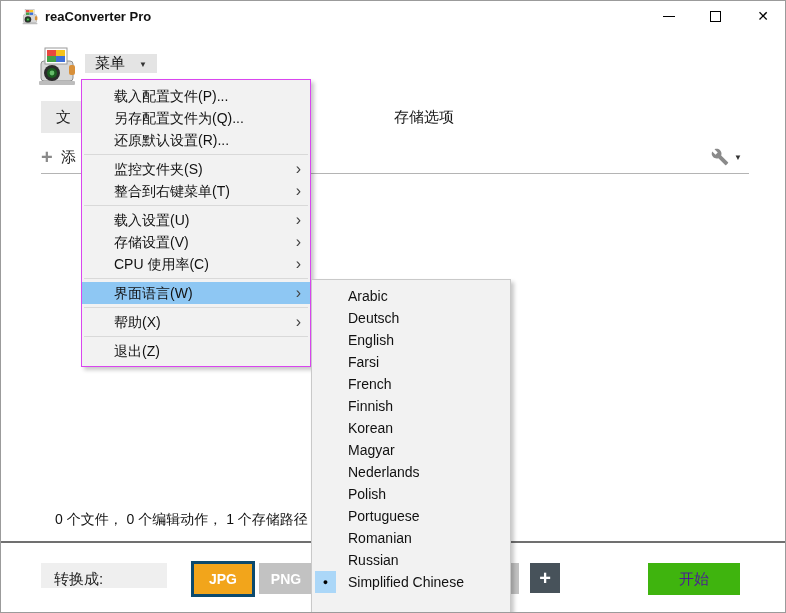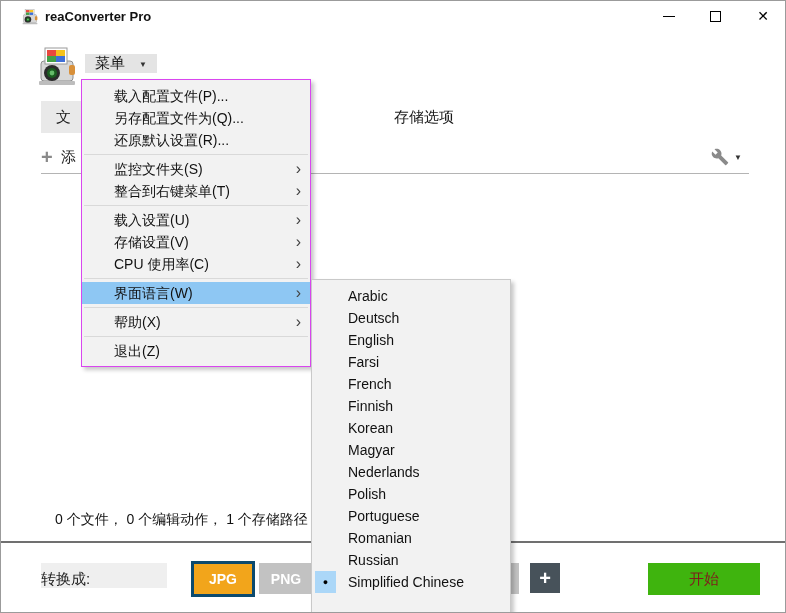--- a/index.html
+++ b/index.html
@@ -47,36 +47,36 @@
   .wrench-group { position:absolute; left:710px; top:147px; display:flex; align-items:center; gap:5px; }
   .wrench-group svg { width:18px; height:18px; fill:#8a8a8a; }
   .wrench-group .arrow { font-size:8px; color:#333; }
 
   
   .status-text { position:absolute; left:54px; top:510px; font-size:14px; color:#111; }
   .footer-divider { position:absolute; left:0; top:540px; width:786px; height:2px; background:#707070; }
 
   .convert-label {
     position:absolute; left:40px; top:562px; width:126px; height:25px;
-    background:#efefef; font-size:15px; color:#222; line-height:31px; 
+    background:#efefef; font-size:15px; color:#222; line-height:31px; padding-left:13px;
   }
   .fmt-btn {
     position:absolute; top:562px; height:31px; display:flex; align-items:center; justify-content:center;
     font-size:14px; font-weight:bold; color:#ffffff;
   }
   .fmt-jpg { left:190px; width:64px; top:560px; height:36px; background:#f2a51b; border:3px solid #0c4a6e; }
   .fmt-png { left:258px; width:54px; background:#c2c2c2; }
   .fmt-partial { left:462px; width:56px; background:#c2c2c2; z-index:3; }
   .plus-btn {
     position:absolute; left:529px; top:562px; width:30px; height:30px; background:#47525a;
     color:#fff; font-size:20px; font-weight:bold; display:flex; align-items:center; justify-content:center; z-index:3;
   }
   .start-btn {
-    position:absolute; left:647px; top:562px; width:112px; height:32px; background:#3fb40e;
-    color:#7f1d1d; font-size:15px; display:flex; align-items:center; justify-content:center; z-index:3;
+    position:absolute; left:647px; top:562px; width:92px; height:32px; background:#3fb40e;
+    color:#4c1d95; font-size:15px; display:flex; align-items:center; justify-content:center; z-index:3;
   }
 
   
   .menu-panel {
     position:absolute; left:80px; top:78px; width:230px;
     background:#f2f2f2; border:1px solid #d946ef;
     box-shadow:3px 3px 4px rgba(0,0,0,0.22);
     padding:5px 0 4px 0; z-index:10;
   }
   .menu-item {

